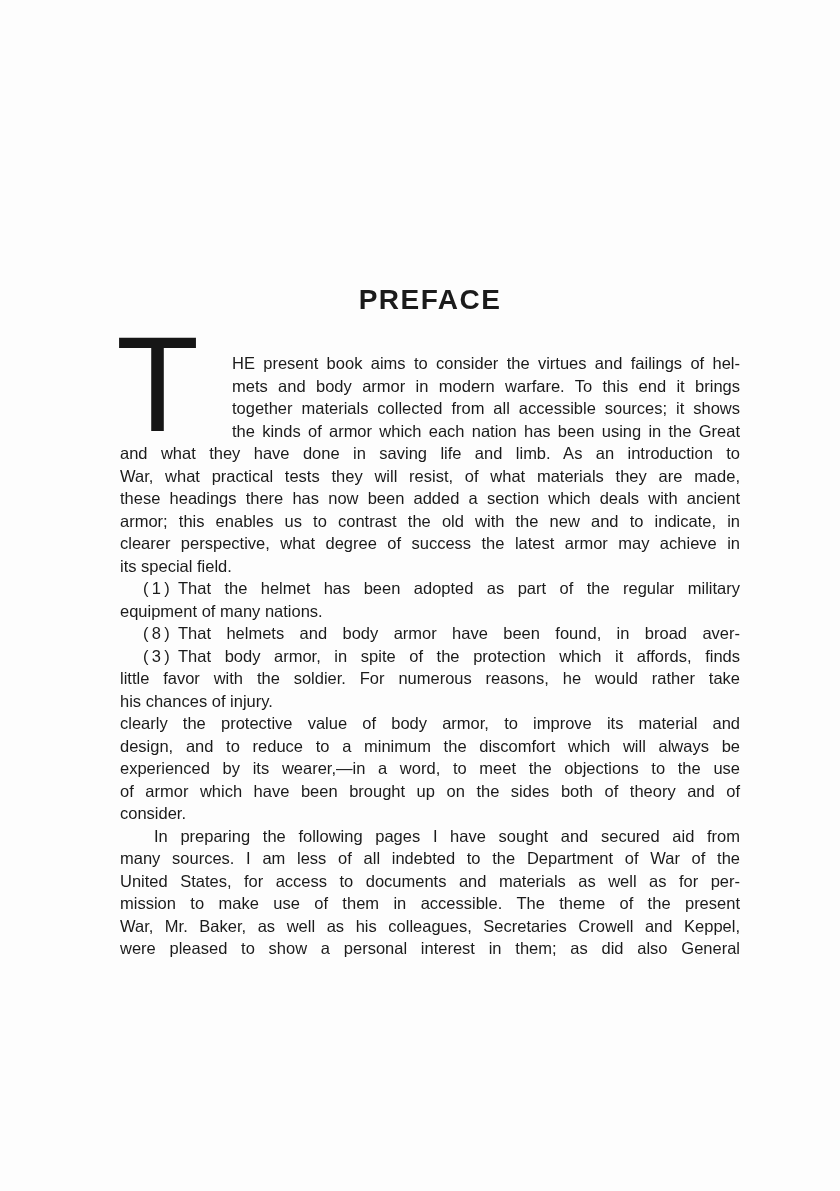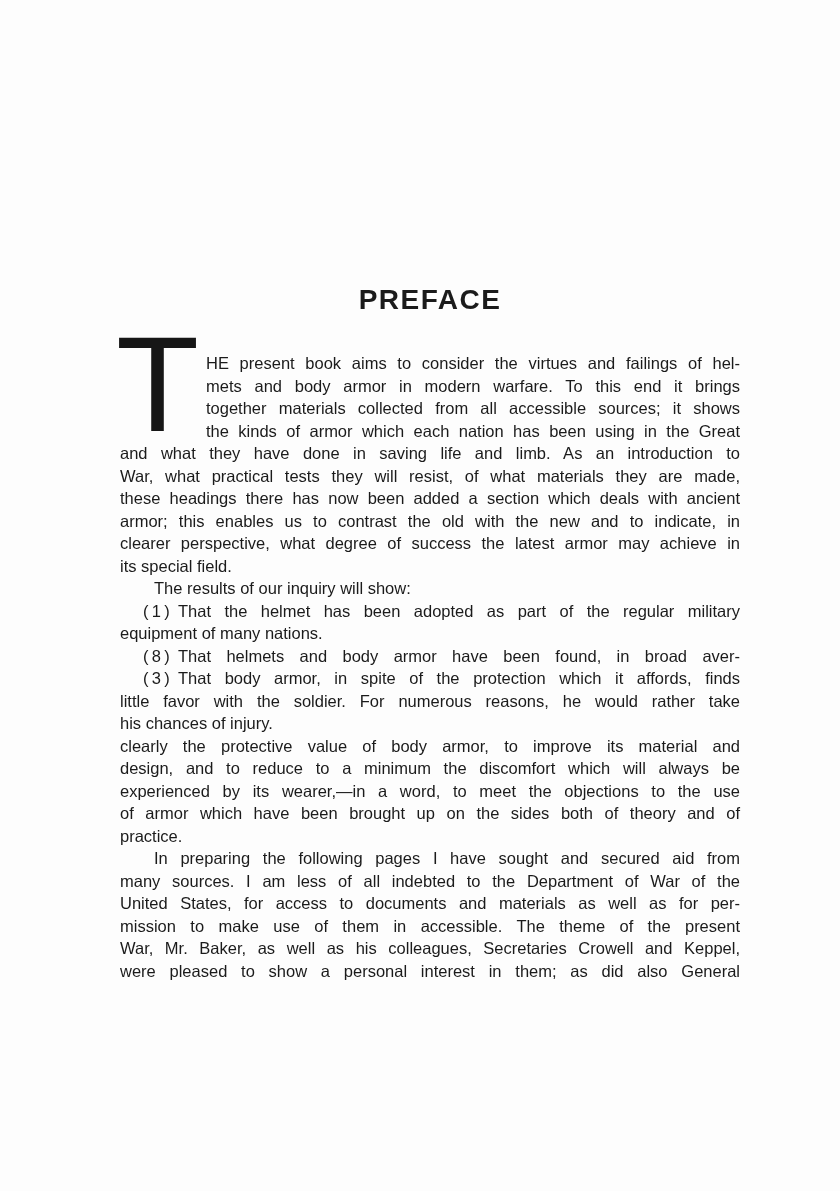--- a/index.html
+++ b/index.html
@@ -32,21 +32,21 @@
   }
   .paragraph { margin: 0; }
   .line {
     text-align: justify;
     text-align-last: justify;
   }
   .line.end { text-align-last: left; }
   .line.indent { text-indent: 34px; }
   .line.item { text-indent: 23px; }
   .p1 { position: relative; }
-  .p1 .beside { margin-left: 86px; }
+  .p1 .beside { margin-left: 112px; }
   .dropcap {
     position: absolute;
     left: -4px;
     top: -36px;
     font-size: 136px;
     line-height: 1;
     font-weight: 400;
     color: #161616;
   }
 </style>
@@ -67,23 +67,20 @@
         <div class="line beside">together materials collected from all accessible sources; it shows</div>
         <div class="line beside">the kinds of armor which each nation has been using in the Great</div>
         <div class="line">and what they have done in saving life and limb. As an introduction to</div>
         <div class="line">War, what practical tests they will resist, of what materials they are made,</div>
         <div class="line">these headings there has now been added a section which deals with ancient</div>
         <div class="line">armor; this enables us to contrast the old with the new and to indicate, in</div>
         <div class="line">clearer perspective, what degree of success the latest armor may achieve in</div>
         <div class="line end">its special field.</div>
       </div>
 
-      <div class="paragraph">
-        <div class="line indent end">The results of our inquiry will show:</div>
-      </div>
 
       <div class="paragraph">
         <div class="line item">( 1 ) That the helmet has been adopted as part of the regular military</div>
         <div class="line end">equipment of many nations.</div>
       </div>
 
       <div class="paragraph">
         <div class="line item">( 8 ) That helmets and body armor have been found, in broad aver-</div>
       </div>
 
@@ -91,21 +88,21 @@
         <div class="line item">( 3 ) That body armor, in spite of the protection which it affords, finds</div>
         <div class="line">little favor with the soldier. For numerous reasons, he would rather take</div>
         <div class="line end">his chances of injury.</div>
       </div>
 
       <div class="paragraph">
         <div class="line">clearly the protective value of body armor, to improve its material and</div>
         <div class="line">design, and to reduce to a minimum the discomfort which will always be</div>
         <div class="line">experienced by its wearer,—in a word, to meet the objections to the use</div>
         <div class="line">of armor which have been brought up on the sides both of theory and of</div>
-        <div class="line end">practice.</div>
+        <div class="line end">consider.</div>
       </div>
 
       <div class="paragraph">
         <div class="line indent">In preparing the following pages I have sought and secured aid from</div>
         <div class="line">many sources. I am less of all indebted to the Department of War of the</div>
         <div class="line">United States, for access to documents and materials as well as for per-</div>
         <div class="line">mission to make use of them in accessible. The theme of the present</div>
         <div class="line">War, Mr. Baker, as well as his colleagues, Secretaries Crowell and Keppel,</div>
         <div class="line">were pleased to show a personal interest in them; as did also General</div>
       </div>

